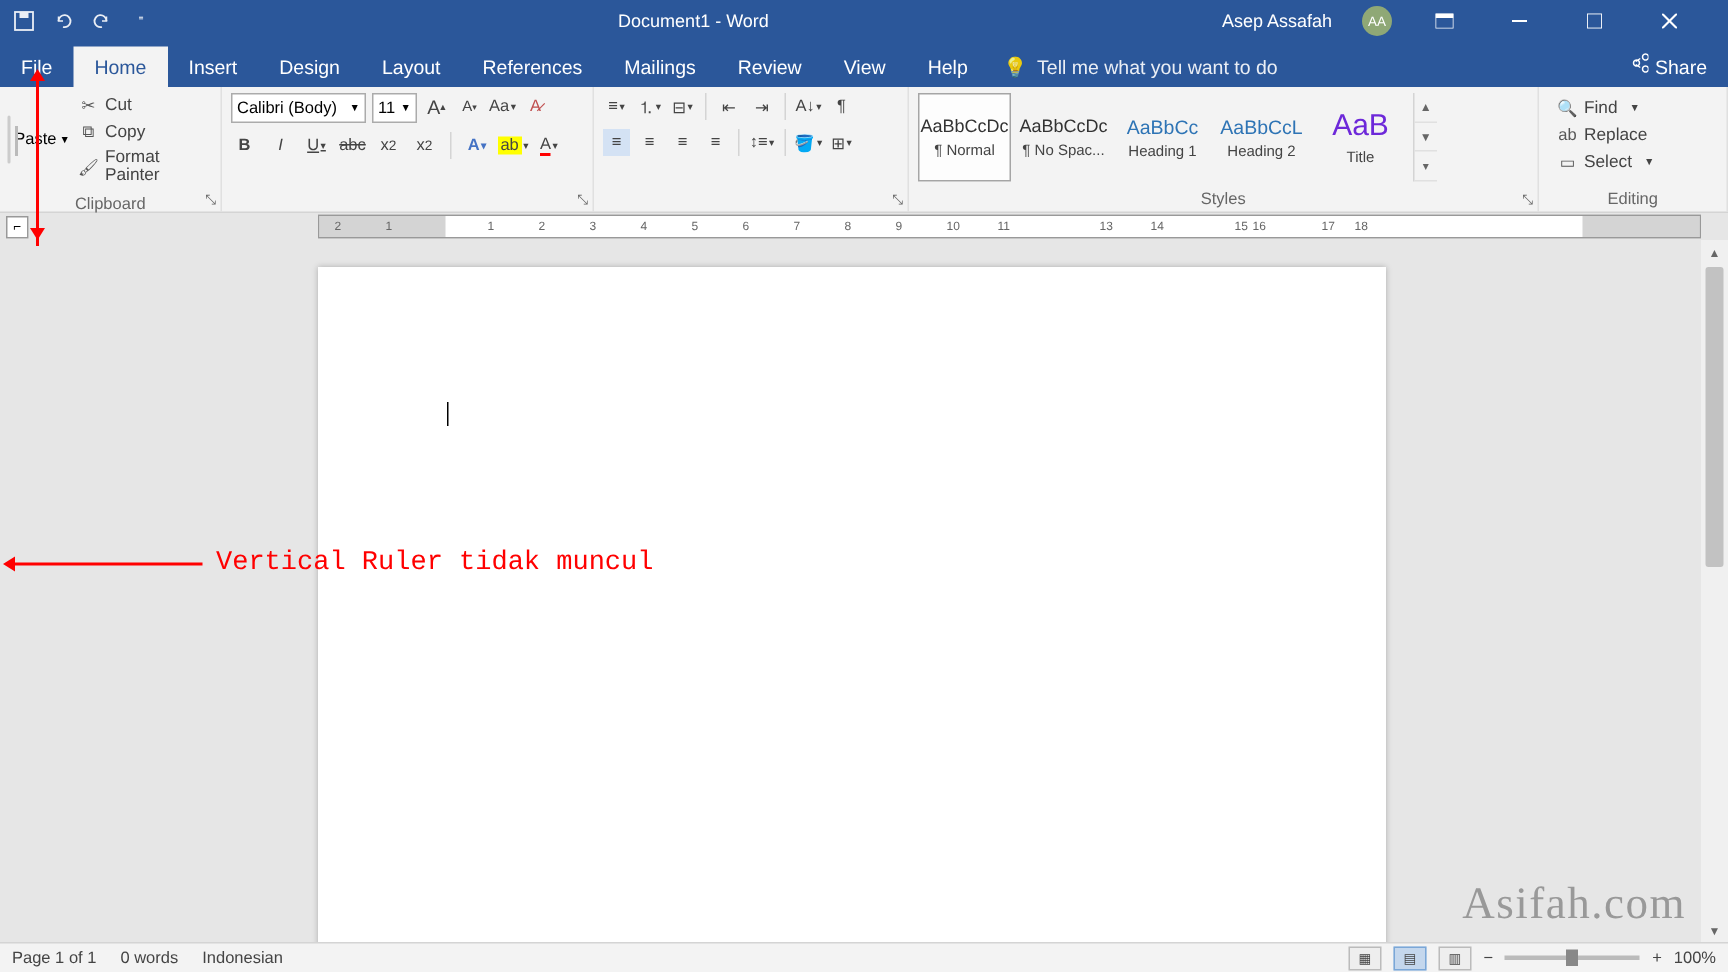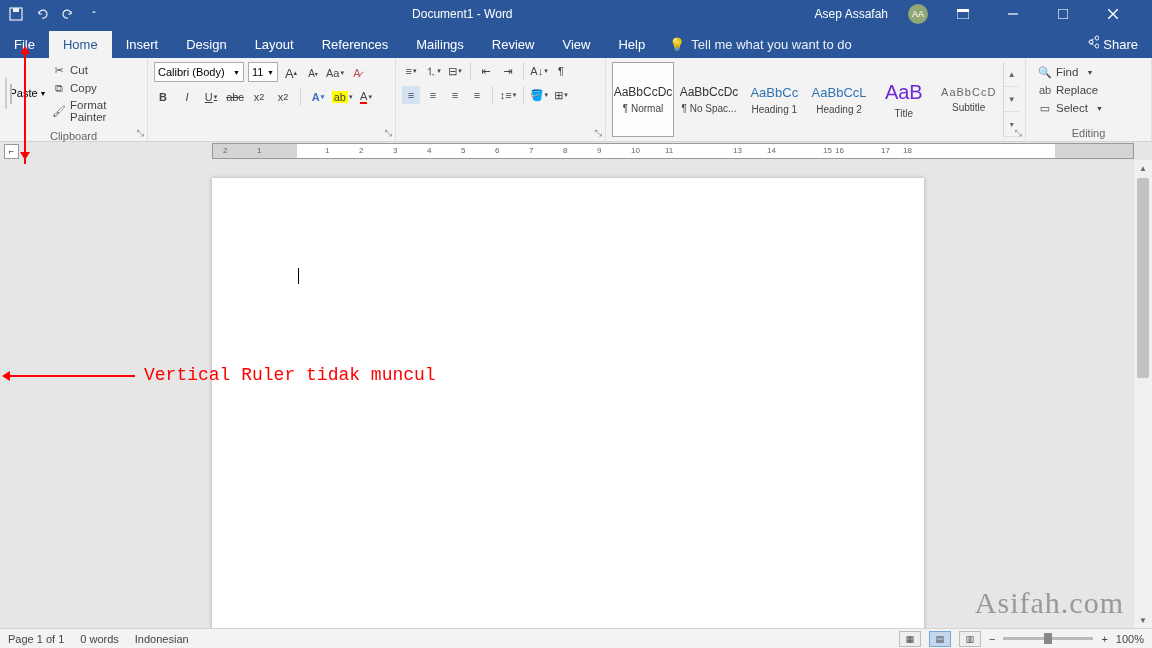--- a/index.html
+++ b/index.html
@@ -28,21 +28,21 @@
     .group-label { text-align: center; font-size: 11px; color: #666; padding: 2px 0; position: relative; }
     .group-launcher { position: absolute; right: 3px; bottom: 2px; font-size: 9px; color: #666; cursor: pointer; }
     
     .paste-btn { display: flex; flex-direction: row; align-items: center; justify-content: center; width: 40px; gap: 2px; cursor: pointer; }
     .paste-icon { width: 28px; height: 32px; background: linear-gradient(#f7d878, #e8b848); border: 1px solid #ccc; border-radius: 2px; position: relative; }
     .paste-icon::after { content:''; position:absolute; top:6px; left:4px; right:4px; bottom:4px; background:white; border:1px solid #bbb; }
     .clip-items { display: flex; flex-direction: column; gap: 2px; font-size: 11.5px; color: #444; }
     .clip-item { display: flex; align-items: center; gap: 4px; padding: 1px 2px; cursor: pointer; }
     .small-icon { width: 14px; height: 14px; display: inline-flex; align-items: center; justify-content: center; font-size: 11px; color: #555; }
     
-    .font-row1 { display: flex; align-items: flex-end; gap: 4px; }
+    .font-row1 { display: flex; align-items: flex-start; gap: 4px; }
     .font-row2 { display: flex; align-items: center; gap: 6px; margin-top: 6px; }
     .font-col { display: flex; flex-direction: column; }
     .font-select { height: 20px; font-size: 11px; border: 1px solid #ababab; background: white; padding: 0 3px; display: flex; align-items: center; }
     .fname { width: 90px; }
     .fsize { width: 30px; }
     .mini-btn { width: 18px; height: 18px; display: flex; align-items: center; justify-content: center; font-size: 11px; color: #444; cursor: pointer; }
     .mini-btn.dropdown::after { content: '▾'; font-size: 7px; margin-left: 1px; }
     
     .para-row { display: flex; align-items: center; gap: 4px; }
     .para-col { display: flex; flex-direction: column; gap: 6px; }
@@ -288,30 +288,27 @@
           <div>Heading 1</div>
         </div>
         <div class="style-box">
           <div class="style-preview heading">AaBbCcL</div>
           <div>Heading 2</div>
         </div>
         <div class="style-box">
           <div class="style-preview title">AaB</div>
           <div>Title</div>
         </div>
-        <div class="style-box">
-          <div class="style-preview subtitle">AaBbCcD</div>
-          <div>Subtitle</div>
-        </div>
         <div class="style-scroll">
           <div class="style-scroll-btn">▲</div>
           <div class="style-scroll-btn">▼</div>
           <div class="style-scroll-btn">▾</div>
         </div>
       </div>
+    <div class="group-label">Styles</div>
     <div class="group-launcher">⤡</div>
   </div>
 
   <div class="group" style="flex:1;">
     <div class="group-body">
       <div class="edit-col">
         <div class="edit-item">
             <span class="small-icon">🔍</span>
             <span>Find</span>
             <span style="font-size:7px;margin-left:4px;">▼</span>

